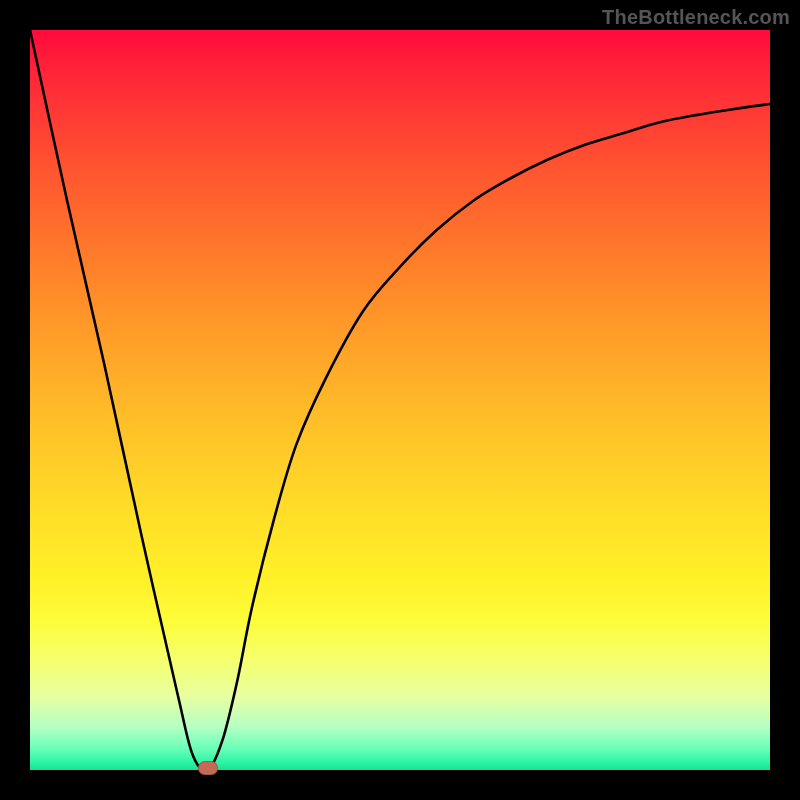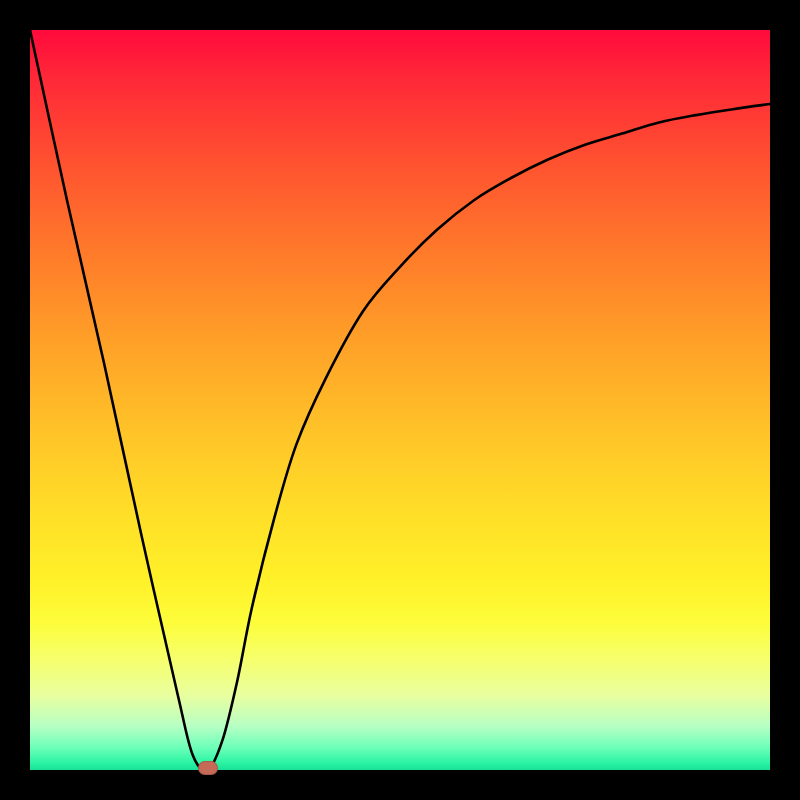--- a/index.html
+++ b/index.html
@@ -65,19 +65,20 @@
     height: 14px;
     border-radius: 8px;
     background: #c56a56;
     box-shadow: 0 0 0 1px rgba(0,0,0,0.15) inset;
   }
 </style>
 </head>
 <body>
 
 <div class="frame">
+  <div class="watermark">TheBottleneck.com</div>
   <div class="plot-area">
     <svg class="curve" viewBox="0 0 740 740" preserveAspectRatio="none">
       <path fill="none" stroke="#000" stroke-width="2.6" stroke-linecap="round" stroke-linejoin="round" d="M 0.00 0.00 C 6.17 28.37, 24.67 114.70, 37.00 170.20 C 49.33 225.70, 61.67 277.50, 74.00 333.00 C 86.33 388.50, 98.67 447.70, 111.00 503.20 C 123.33 558.70, 139.37 629.00, 148.00 666.00 C 156.63 703.00, 157.87 712.87, 162.80 725.20 C 167.73 737.53, 172.67 742.47, 177.60 740.00 C 182.53 737.53, 187.47 725.20, 192.40 710.40 C 197.33 695.60, 202.27 673.40, 207.20 651.20 C 212.13 629.00, 215.83 604.33, 222.00 577.20 C 228.17 550.07, 236.80 515.53, 244.20 488.40 C 251.60 461.27, 257.77 437.83, 266.40 414.40 C 275.03 390.97, 284.90 370.00, 296.00 347.80 C 307.10 325.60, 320.67 299.70, 333.00 281.20 C 345.33 262.70, 357.67 250.37, 370.00 236.80 C 382.33 223.23, 394.67 210.90, 407.00 199.80 C 419.33 188.70, 431.67 178.83, 444.00 170.20 C 456.33 161.57, 468.67 154.78, 481.00 148.00 C 493.33 141.22, 505.67 135.05, 518.00 129.50 C 530.33 123.95, 542.67 119.02, 555.00 114.70 C 567.33 110.38, 579.67 107.30, 592.00 103.60 C 604.33 99.90, 616.67 95.58, 629.00 92.50 C 641.33 89.42, 653.67 87.32, 666.00 85.10 C 678.33 82.88, 690.67 81.03, 703.00 79.18 C 715.33 77.33, 733.83 74.86, 740.00 74.00"></path>
     </svg>
     <div class="marker" style="left: 167.6px; top: 731px;"></div>
   </div>
 </div>
 
 </body></html>

